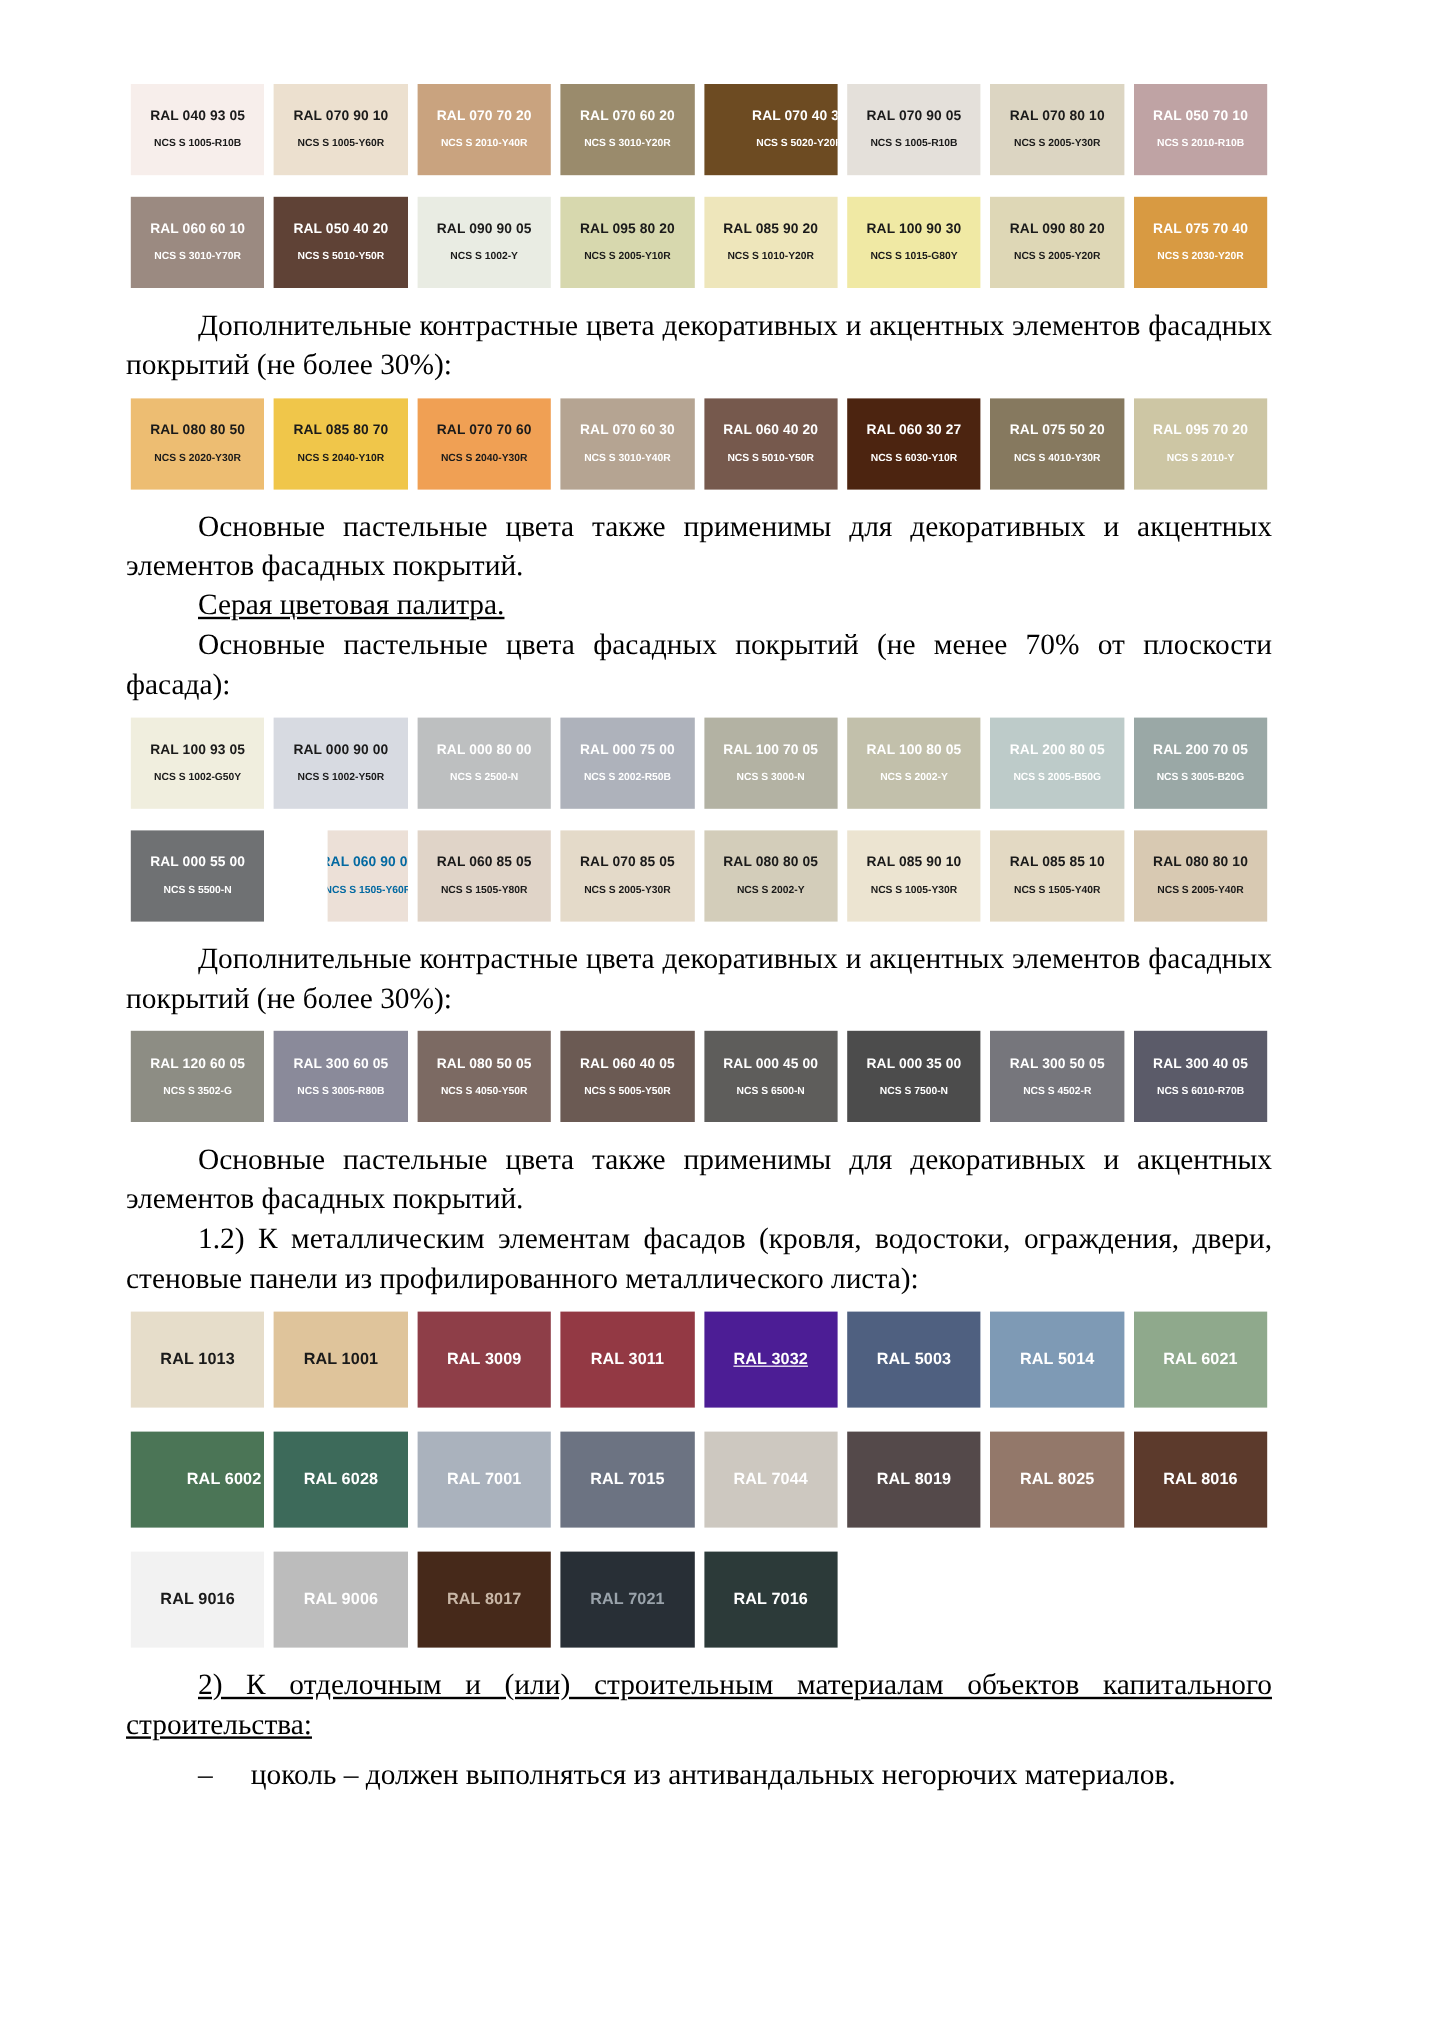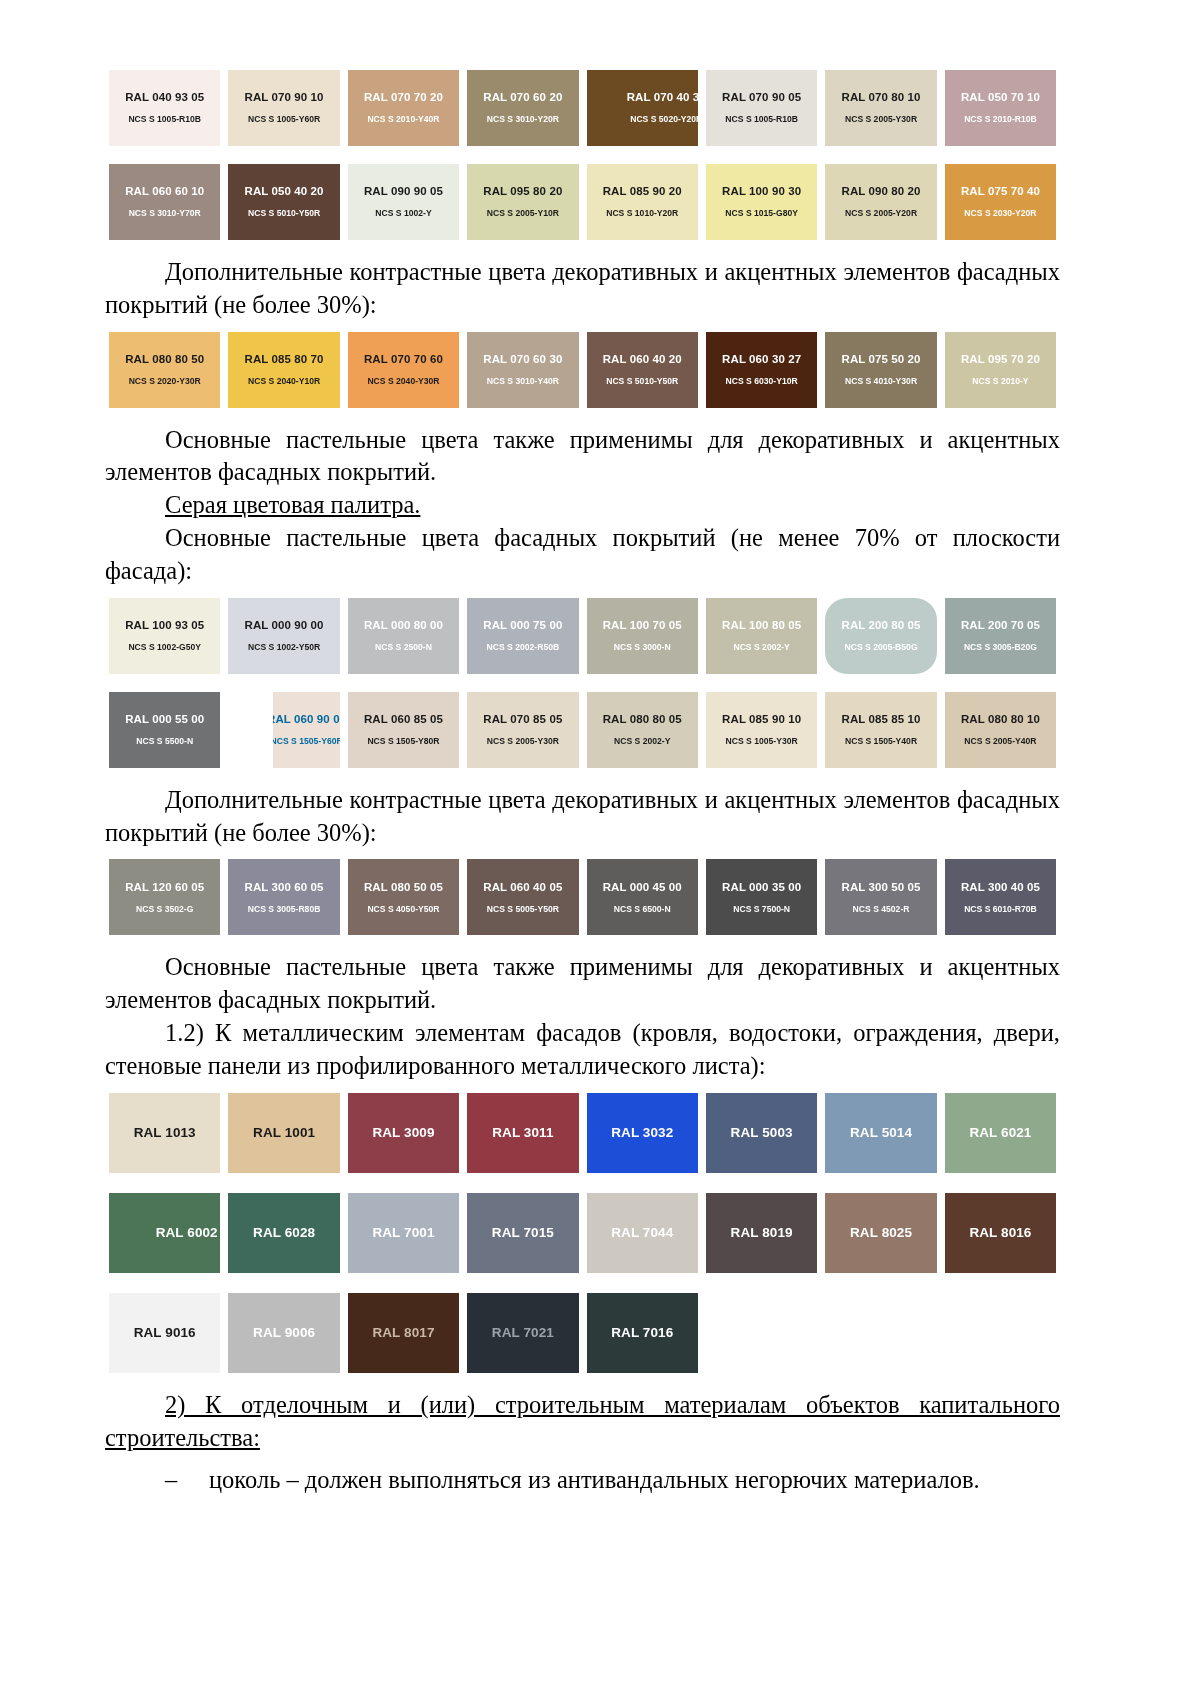--- a/index.html
+++ b/index.html
@@ -309,21 +309,21 @@
             <div class="ncs">NCS S 3000-N</div>
           </div>
         </div>
         <div class="cellwrap">
           <div class="swatch" style="background: rgb(194, 192, 171); color: rgb(255, 255, 255);">
             <div class="ral">RAL 100 80 05</div>
             <div class="ncs">NCS S 2002-Y</div>
           </div>
         </div>
         <div class="cellwrap">
-          <div class="swatch" style="background: rgb(189, 203, 201); color: rgb(255, 255, 255); border-radius: 22px;">
+          <div class="swatch" style="background: rgb(189, 203, 201); color: rgb(255, 255, 255);">
             <div class="ral">RAL 200 80 05</div>
             <div class="ncs">NCS S 2005-B50G</div>
           </div>
         </div>
         <div class="cellwrap">
           <div class="swatch" style="background: rgb(154, 168, 166); color: rgb(255, 255, 255);">
             <div class="ral">RAL 200 70 05</div>
             <div class="ncs">NCS S 3005-B20G</div>
           </div>
         </div>
@@ -460,21 +460,21 @@
           <div class="swatch" style="background: rgb(142, 62, 72); color: rgb(255, 255, 255);">
             <div class="ral">RAL 3009</div>
           </div>
         </div>
         <div class="cellwrap">
           <div class="swatch" style="background: rgb(147, 57, 68); color: rgb(255, 255, 255);">
             <div class="ral">RAL 3011</div>
           </div>
         </div>
         <div class="cellwrap">
-          <div class="swatch" style="background: #1d4ed8; color: rgb(255, 255, 255);">
+          <div class="swatch" style="background: #4c1d95; color: rgb(255, 255, 255); text-decoration: underline;">
             <div class="ral">RAL 3032</div>
           </div>
         </div>
         <div class="cellwrap">
           <div class="swatch" style="background: rgb(79, 96, 128); color: rgb(255, 255, 255);">
             <div class="ral">RAL 5003</div>
           </div>
         </div>
         <div class="cellwrap">
           <div class="swatch" style="background: rgb(126, 154, 181); color: rgb(255, 255, 255);">

